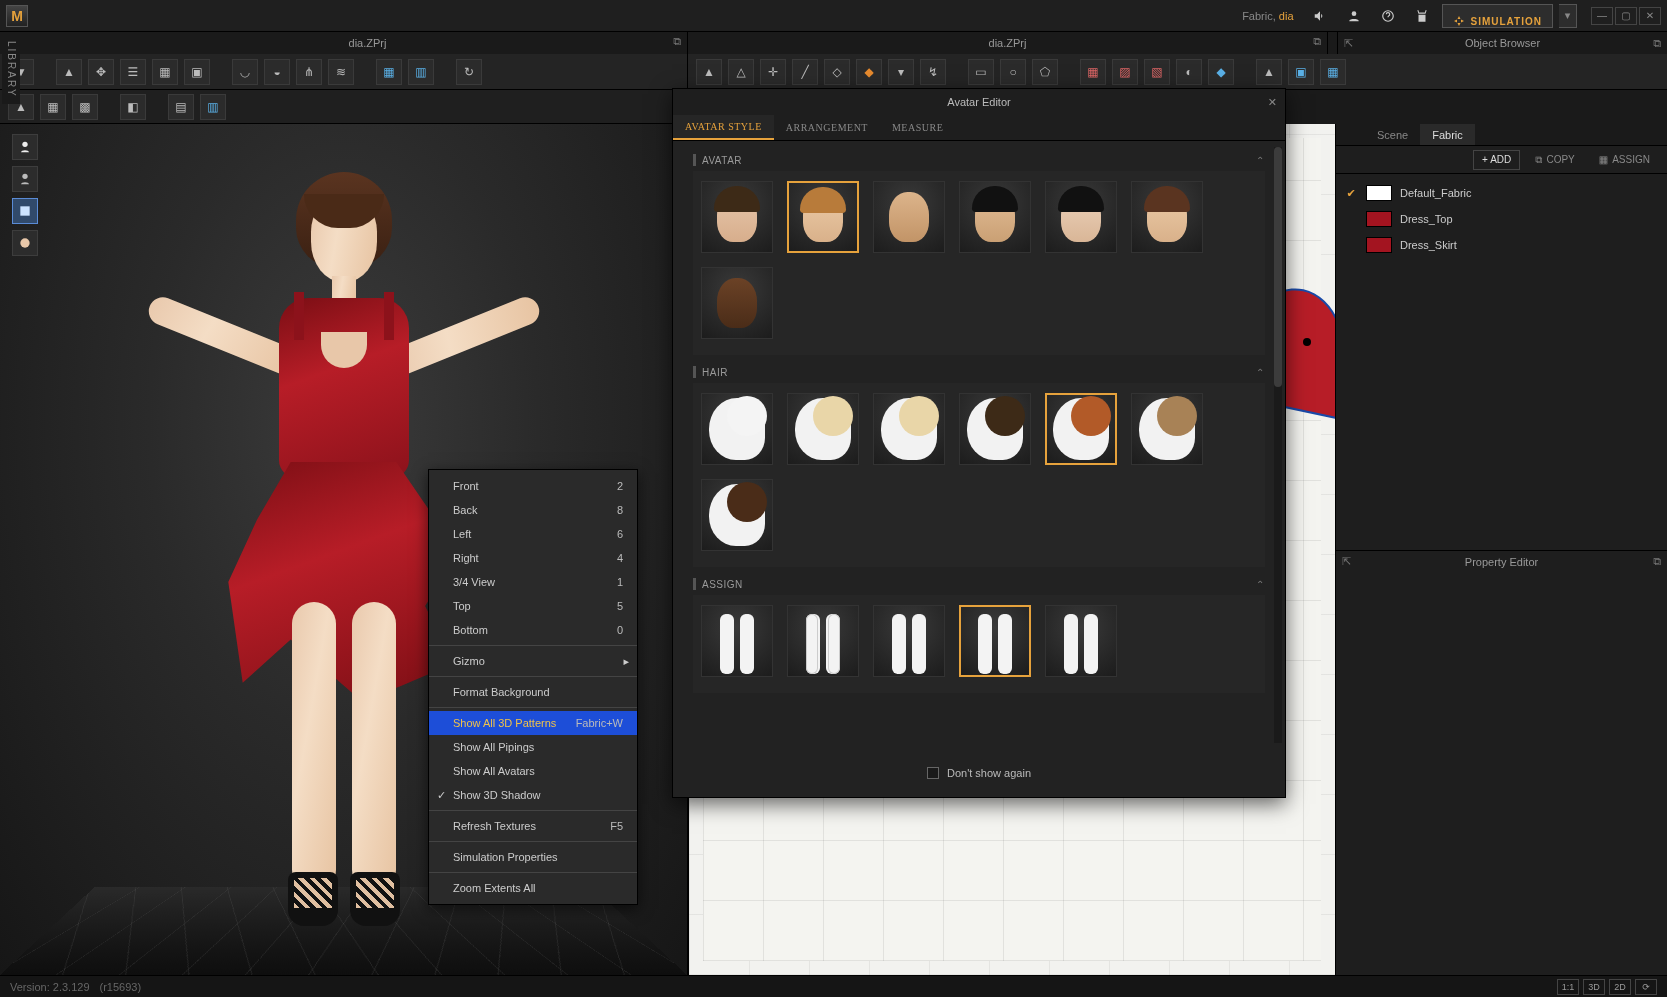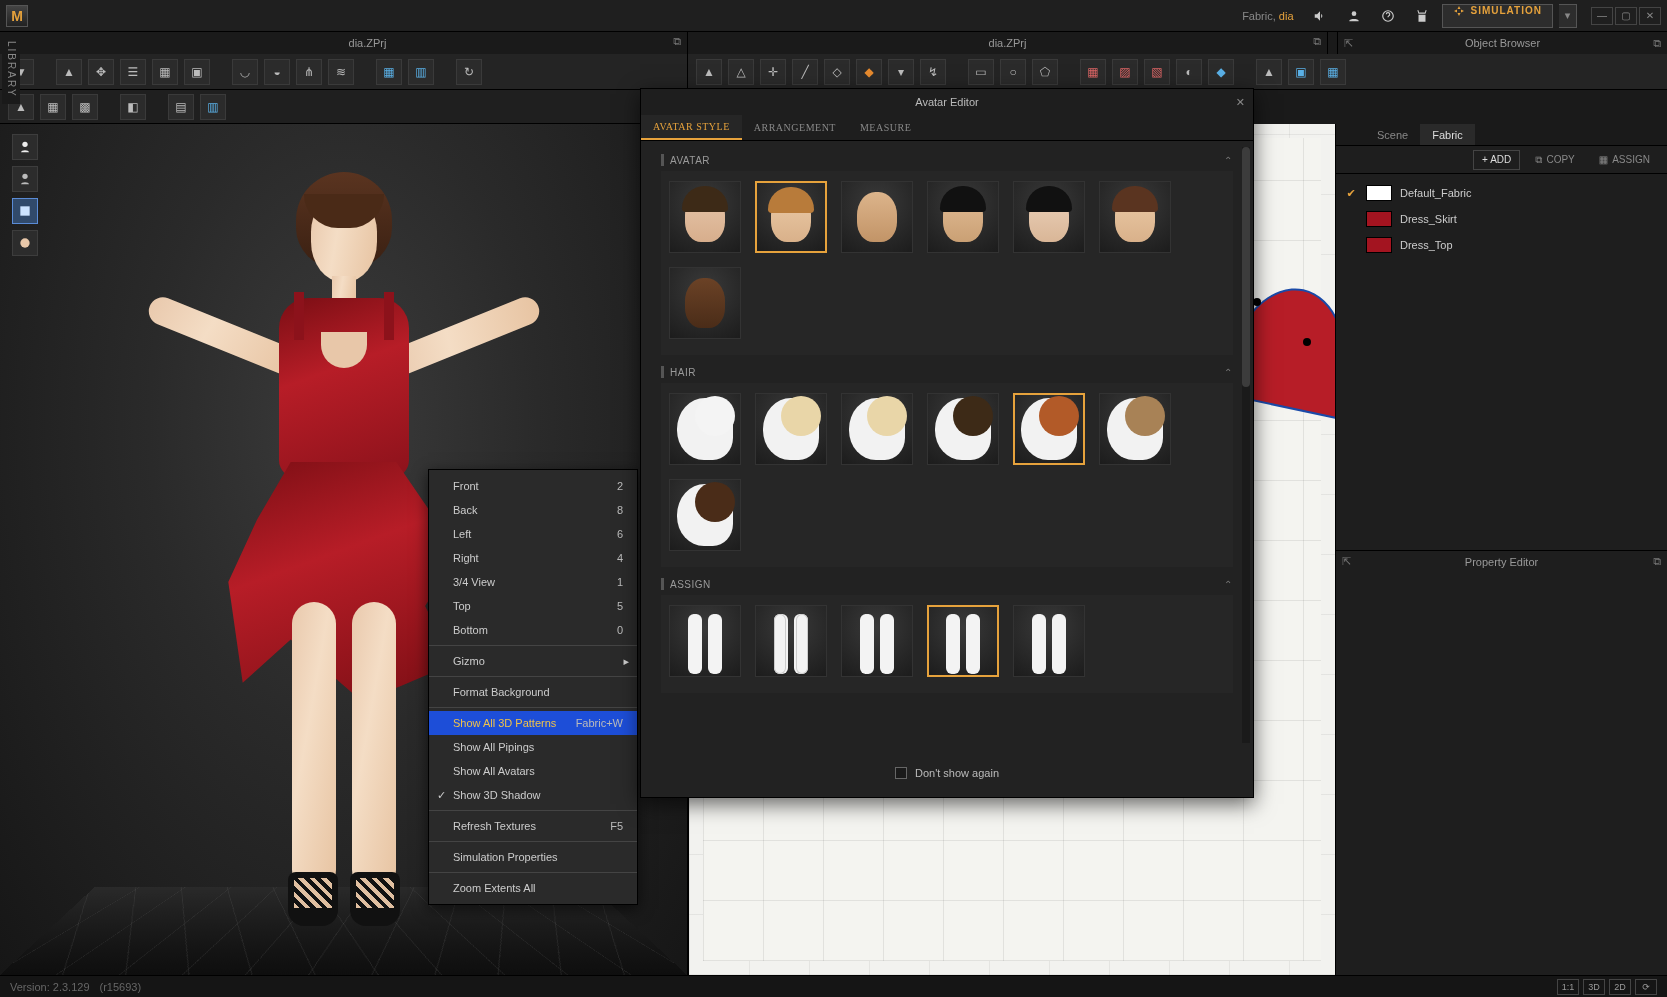--- a/index.html
+++ b/index.html
@@ -6,21 +6,21 @@
   body { background: #1a1a1a; color: #aaa; font-size: 11px; overflow: hidden; width: 1667px; height: 997px; position: relative; }
 
   
   .menubar { display: flex; align-items: center; height: 32px; background: #1f1f1f; border-bottom: 1px solid #000; padding: 0 6px; }
   .logo { width: 22px; height: 22px; background: linear-gradient(#444,#222); color:#e6a23c; font-weight:bold; display:flex; align-items:center; justify-content:center; border:1px solid #555; margin-right:10px; font-size:14px; }
   .menubar .menu-item { padding: 0 10px; height:32px; display:flex; align-items:center; cursor:default; color:#ccc; }
   .menubar .right-group { margin-left:auto; display:flex; align-items:center; gap:6px; }
   .hello { color:#888; font-size:11px; margin-right:6px;}
   .hello b { color:#e6a23c; font-weight:normal;}
   .top-icon { width:28px; height:22px; display:flex; align-items:center; justify-content:center; color:#ccc; }
-  .sim-btn { display:flex; align-items:flex-start; height:24px; background:#2d2d2d; border:1px solid #555; padding:0 10px; color:#e6a23c; font-weight:bold; letter-spacing:1px; font-size:10px; gap:6px;}
+  .sim-btn { display:flex; align-items:flex-end; height:24px; background:#2d2d2d; border:1px solid #555; padding:0 10px; color:#e6a23c; font-weight:bold; letter-spacing:1px; font-size:10px; gap:6px;}
   .sim-drop { width:18px; height:24px; background:#2d2d2d; border:1px solid #555; border-left:none; display:flex;align-items:center;justify-content:center; color:#888;}
   .winbtns { display:flex; gap:2px; margin-left:8px;}
   .winbtns div { width:22px;height:18px; border:1px solid #444; display:flex;align-items:center;justify-content:center; color:#888; font-size:10px;}
 
   
   .tabstrip { display:flex; align-items:center; height:22px; background:#1a1a1a; }
   .tabstrip .spacer-left  { width:48px; }
   .tabstrip .doc-tab  { flex:0 0 640px; height:22px; display:flex; align-items:center; justify-content:center; color:#999; font-style:normal; border-right:1px solid #000; position:relative;}
   .tabstrip .doc-tab2 { flex:0 0 640px; height:22px; display:flex; align-items:center; justify-content:center; color:#999; border-right:1px solid #000; position:relative;}
   .tabstrip .pop { position:absolute; right:6px; top:3px; color:#777;}
@@ -78,21 +78,21 @@
   
   .ctx { position:absolute; left:428px; top:345px; width:210px; background:#2a2a2a; border:1px solid #000; box-shadow:0 4px 14px rgba(0,0,0,.6); padding:4px 0; z-index:5;}
   .ctx .row { display:flex; align-items:center; height:24px; padding:0 14px 0 24px; color:#ccc; position:relative;}
   .ctx .row.sep { height:1px; background:#444; margin:3px 0; padding:0;}
   .ctx .row .sc { margin-left:auto; color:#bbb;}
   .ctx .row.hov { background:#1d4ed8; color:#f0c24a;}
   .ctx .row .sub { position:absolute; right:8px; }
   .ctx .row .chk { position:absolute; left:8px; }
 
   
-  .avatar-editor { position:absolute; left:640px; top:88px; width:614px; height:710px; background:#222; border:1px solid #000; box-shadow:0 6px 20px rgba(0,0,0,.6); z-index:6; display:flex; flex-direction:column;}
+  .avatar-editor { position:absolute; left:672px; top:88px; width:614px; height:710px; background:#222; border:1px solid #000; box-shadow:0 6px 20px rgba(0,0,0,.6); z-index:6; display:flex; flex-direction:column;}
   .ae-title { height:26px; background:#1e1e1e; display:flex; align-items:center; justify-content:center; color:#bbb; position:relative;}
   .ae-title .x { position:absolute; right:8px; color:#888; }
   .ae-tabs { height:26px; display:flex; border-bottom:1px solid #000; background:#1e1e1e;}
   .ae-tabs .t { padding:0 12px; display:flex; align-items:center; color:#888; font-size:10px; letter-spacing:.5px;font-family:Liberation Serif, serif;}
   .ae-tabs .t.active { color:#e6a23c; border-bottom:2px solid #e6a23c; background:#262626;}
   .ae-body { flex:1; overflow:auto; padding:8px 20px; position:relative;}
   .ae-scroll { position:absolute; right:3px; top:6px; bottom:6px; width:8px; background:#1a1a1a;}
   .ae-scroll .thumb { position:absolute; left:0; right:0; top:0; height:240px; background:#3c3c3c; border-radius:4px;}
 
   .ae-sec { margin-bottom:6px; }
@@ -433,26 +433,26 @@
     </div>
     <div class="fabric-list" id="fabric-list">
         <div class="frow">
           <span class="chk">✔</span>
           <span class="sw" style="background: rgb(255, 255, 255);"></span>
           <span class="nm">Default_Fabric</span>
         </div>
         <div class="frow">
           <span class="chk"></span>
           <span class="sw" style="background: rgb(163, 20, 32);"></span>
-          <span class="nm">Dress_Skirt</span>
+          <span class="nm">Dress_Top</span>
         </div>
         <div class="frow">
           <span class="chk"></span>
           <span class="sw" style="background: rgb(163, 20, 32);"></span>
-          <span class="nm">Dress_Top</span>
+          <span class="nm">Dress_Skirt</span>
         </div>
       </div>
     <div style="flex:1"></div>
     <div class="prop-editor">
       <div class="prop-head">
         <span class="exp">⇱</span>
         <span>Property Editor</span>
         <span class="pop2">⧉</span>
       </div>
     </div>

